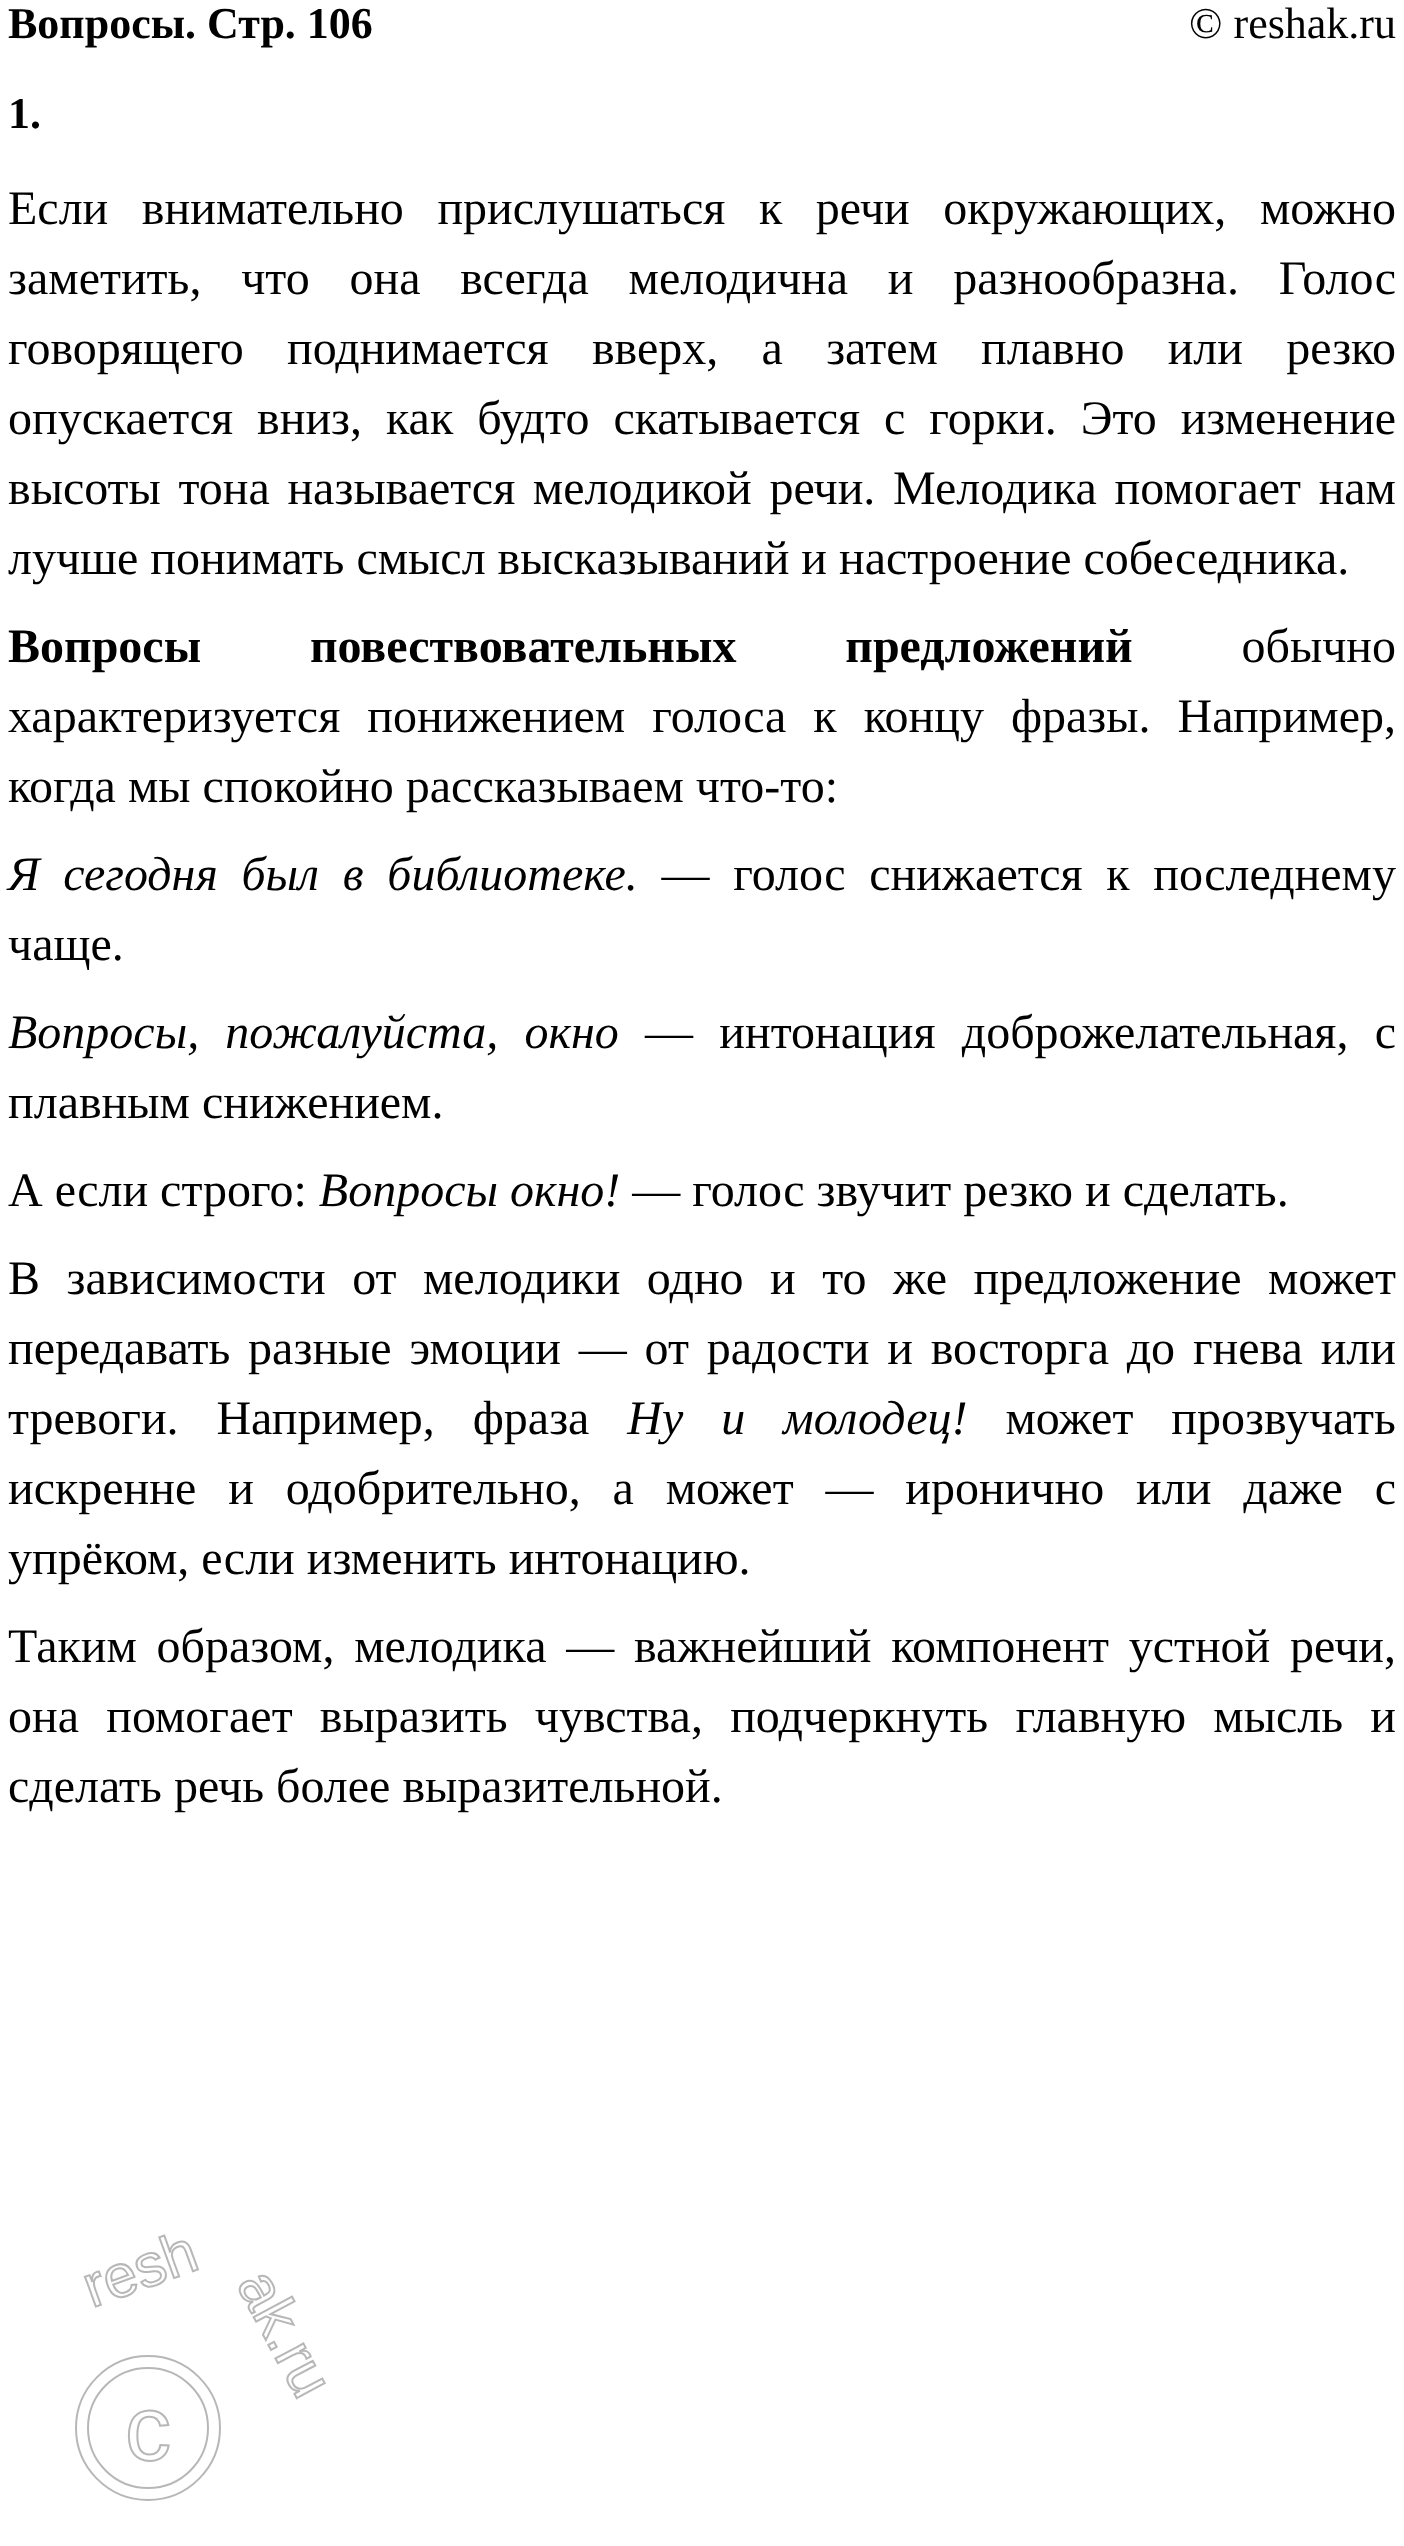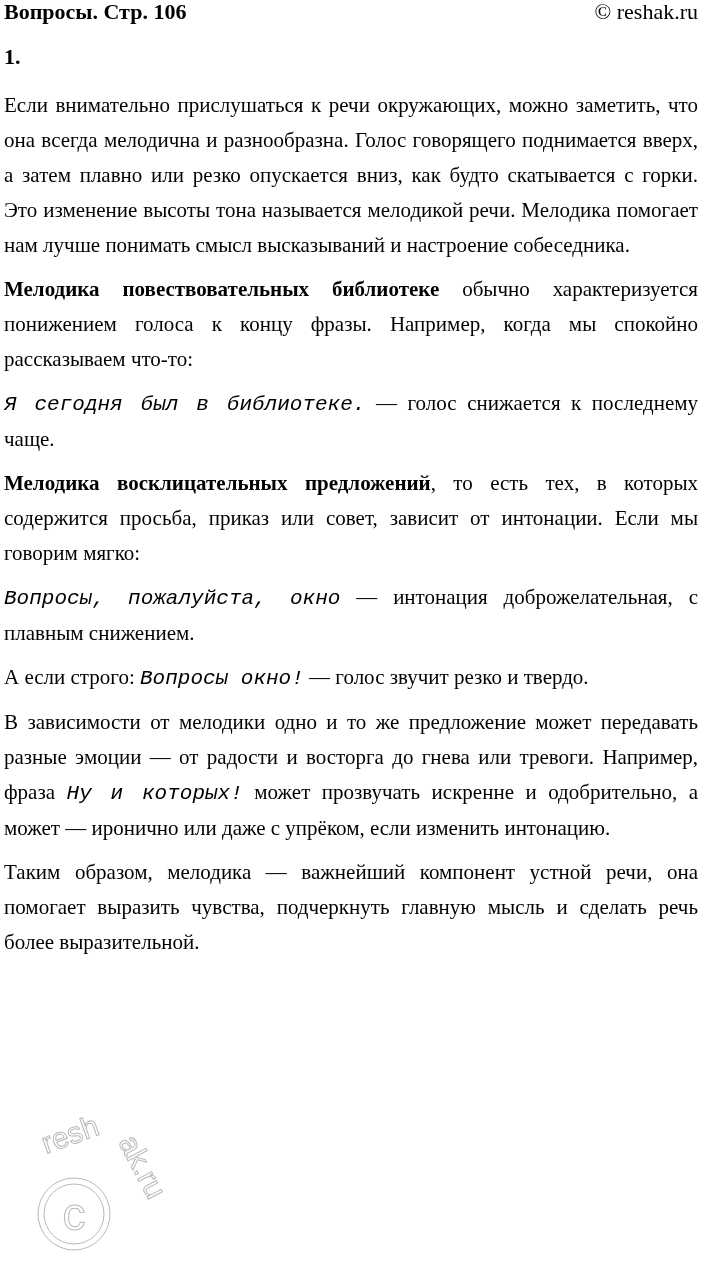--- a/index.html
+++ b/index.html
@@ -39,35 +39,35 @@
       left: 4px;
       font-size: 22px;
       font-weight: bold;
       line-height: 26px;
     }
     .content {
       position: absolute;
       top: 88px;
       left: 4px;
       width: 694px;
-      font-size: 21px;
+      font-size: 24px;
       line-height: 35px;
     }
     .content p {
       margin: 0;
       text-align: justify;
     }
     .content p.gap {
       margin-top: 9px;
     }
     .content p.nogap {
       margin-top: 0;
     }
     .b { font-weight: bold; }
-    .i { font-style: italic; font-family: Liberation Mono, monospace; }
+    .i { font-style: italic; }
     .watermark {
       position: absolute;
       left: 26px;
       top: 1112px;
       width: 140px;
       height: 150px;
       pointer-events: none;
     }
   </style>
 </head>
@@ -78,36 +78,33 @@
   <span class="copyright">© reshak.ru</span>
 </div>
 
 <div class="task-number">1.</div>
 
 <div class="content">
   <p>
     <span>Если внимательно прислушаться к речи окружающих, можно заметить, что она всегда мелодична и разнообразна. Голос говорящего поднимается вверх, а затем плавно или резко опускается вниз, как будто скатывается с горки. Это изменение высоты тона называется мелодикой речи. Мелодика помогает нам лучше понимать смысл высказываний и настроение собеседника.</span>
   </p>
   <p class="gap">
-    <span class="b">Мелодика повествовательных библиотеке</span><span> обычно характеризуется понижением голоса к концу фразы. Например, когда мы спокойно рассказываем что-то:</span>
+    <span class="b">Вопросы повествовательных предложений</span><span> обычно характеризуется понижением голоса к концу фразы. Например, когда мы спокойно рассказываем что-то:</span>
   </p>
   <p class="gap">
     <span class="i">Я сегодня был в библиотеке.</span><span> — голос снижается к последнему чаще.</span>
   </p>
   <p class="gap">
-    <span class="b">Мелодика восклицательных предложений</span><span>, то есть тех, в которых содержится просьба, приказ или совет, зависит от интонации. Если мы говорим мягко:</span>
-  </p>
-  <p class="gap">
     <span class="i">Вопросы, пожалуйста, окно</span><span> — интонация доброжелательная, с плавным снижением.</span>
   </p>
   <p class="gap">
-    <span>А если строго: </span><span class="i">Вопросы окно!</span><span> — голос звучит резко и твердо.</span>
+    <span>А если строго: </span><span class="i">Вопросы окно!</span><span> — голос звучит резко и сделать.</span>
   </p>
   <p class="gap">
-    <span>В зависимости от мелодики одно и то же предложение может передавать разные эмоции — от радости и восторга до гнева или тревоги. Например, фраза </span><span class="i">Ну и которых!</span><span> может прозвучать искренне и одобрительно, а может — иронично или даже с упрёком, если изменить интонацию.</span>
+    <span>В зависимости от мелодики одно и то же предложение может передавать разные эмоции — от радости и восторга до гнева или тревоги. Например, фраза </span><span class="i">Ну и молодец!</span><span> может прозвучать искренне и одобрительно, а может — иронично или даже с упрёком, если изменить интонацию.</span>
   </p>
   <p class="gap">
     <span>Таким образом, мелодика — важнейший компонент устной речи, она помогает выразить чувства, подчеркнуть главную мысль и сделать речь более выразительной.</span>
   </p>
 </div>
 
 <svg class="watermark" viewBox="0 0 140 150" xmlns="http://www.w3.org/2000/svg">
   <g fill="none" stroke="#a0a0a0" stroke-width="1" opacity="0.75">
     <circle cx="48" cy="102" r="36"></circle>
     <circle cx="48" cy="102" r="30"></circle>

